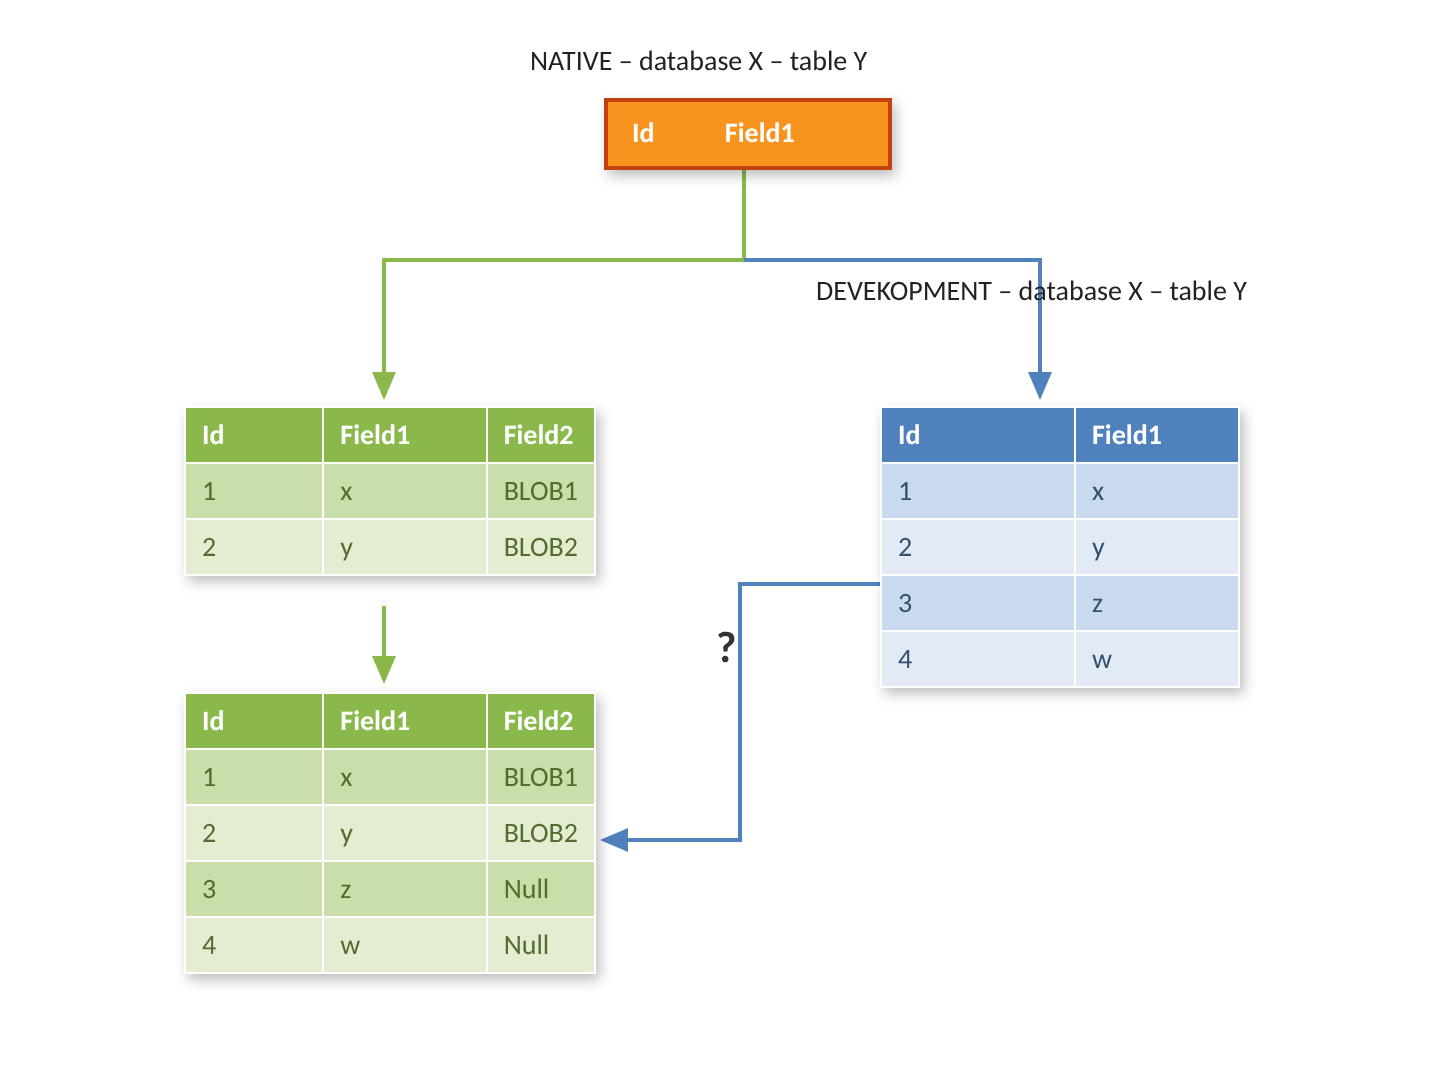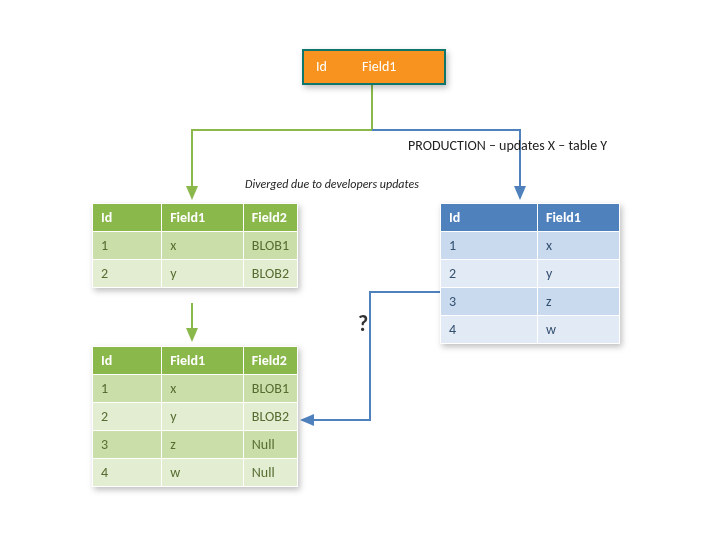--- a/index.html
+++ b/index.html
@@ -1,19 +1,19 @@
 <!DOCTYPE html>
 <html><head>
 <meta charset="utf-8">
 <style>
   html,body{margin:0;padding:0;font-family:Calibri,Arial,sans-serif;font-size:14px;color:#222;background:#fff}
   .stage{position:relative;width:720px;height:540px}
   .label{position:absolute;white-space:nowrap}
   .label.italic{font-style:italic}
-  .native-box{position:absolute;left:302px;top:49px;width:140px;height:32px;background:#f7931e;border:2px solid #0f766e;box-shadow:2px 3px 6px rgba(0,0,0,.25);color:#fff;font-weight:normal}
+  .native-box{position:absolute;left:302px;top:49px;width:140px;height:32px;background:#f7931e;border:2px solid #c2410c;box-shadow:2px 3px 6px rgba(0,0,0,.25);color:#fff;font-weight:bold}
   .native-box span{display:inline-block;padding:7px 0 0 0}
   .native-id{margin-left:12px}
   .native-f1{margin-left:32px}
   .tbl{position:absolute;border-collapse:collapse;box-shadow:2px 3px 6px rgba(0,0,0,.25)}
   .tbl th,.tbl td{padding:5px 8px;text-align:left;font-weight:normal;border:1px solid #fff}
   .tbl th{color:#fff;font-weight:bold}
   .tbl.green th{background:#8bb84b}
   .tbl.green tr:nth-child(odd) td{background:#cadeaa}
   .tbl.green tr:nth-child(even) td{background:#e3edd1}
   .tbl.green td{color:#556b2f}
@@ -43,28 +43,28 @@
 
     <path d="M372 130 L192 130 L192 198" stroke="#8bb84b" stroke-width="2" fill="none" marker-end="url(#ah-g)"></path>
 
     <path d="M372 130 L520 130 L520 198" stroke="#4f81bd" stroke-width="2" fill="none" marker-end="url(#ah-b)"></path>
 
     <path d="M192 303 L192 340" stroke="#8bb84b" stroke-width="2" fill="none" marker-end="url(#ah-g)"></path>
 
     <path d="M440 292 L370 292 L370 420 L302 420" stroke="#4f81bd" stroke-width="2" fill="none" marker-end="url(#ah-b)"></path>
   </svg>
 
+  <div class="label" style="left:265px;top:22px">NATIVE – database X – table Y</div>
 
   <div class="native-box">
     <span class="native-id">Id</span>
     <span class="native-f1">Field1</span>
   </div>
 
-  <div class="label" style="left:408px;top:137px">PRODUCTION – updates X – table Y</div>
-  <div class="label italic" style="left:245px;top:177px;font-size:12px">Diverged due to developers updates</div>
+  <div class="label" style="left:408px;top:137px">DEVEKOPMENT – database X – table Y</div>
 
   <table class="tbl green" style="left:92px;top:203px;width:206px">
     <thead>
         <tr>
       <th style="width:54px">Id</th>
       <th style="width:66px">Field1</th>
       <th>Field2</th>
     </tr>
       </thead>
     <tbody>

